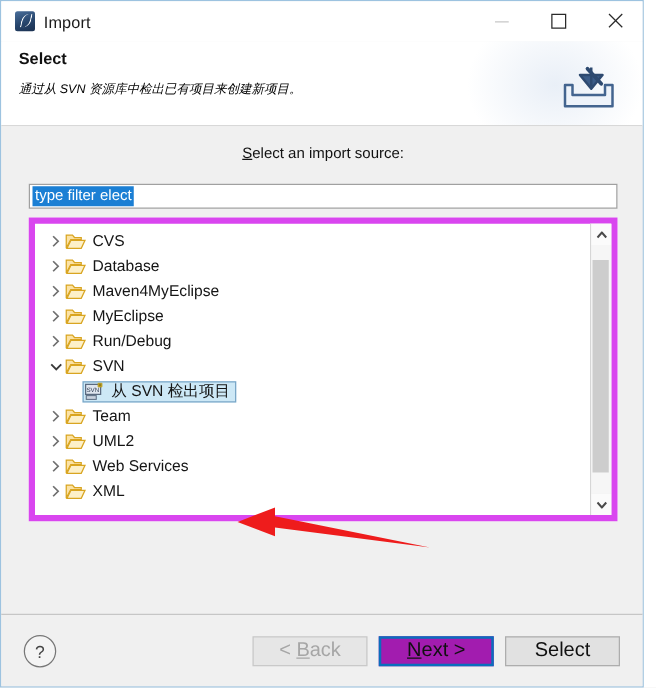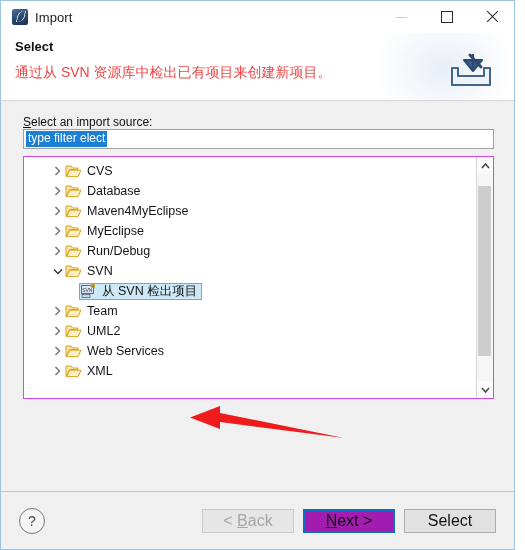--- a/index.html
+++ b/index.html
@@ -117,42 +117,44 @@
     background: radial-gradient(closest-side, #e9eff7 0%, rgba(255,255,255,0) 78%);
     pointer-events: none;
   }
   .header-title {
     font-size: 13px;
     font-weight: bold;
     color: #111111;
     margin: 0 0 10px 0;
   }
   .header-desc {
-    font-size: 14px;
-    color: #ef4444;
+    font-size: 10px;
+    color: #000000;
     margin: 0;
+    font-style: italic;
   }
   .header-icon {
     position: absolute;
     right: 20px; top: 18px;
     width: 46px; height: 40px;
   }
 
   
   .body {
     flex: 1 1 auto;
     background: #f0f0f0;
     padding: 14px 20px 0 22px;
     box-sizing: border-box;
     position: relative;
   }
   .field-label {
     font-size: 12px;
     color: #111;
-    margin-bottom: 0;
+    margin-bottom: 18px;
+    text-align: center;
   }
   .field-label u { text-decoration: underline; }
 
   .filter-input {
     height: 20px;
     background: #ffffff;
     border: 1px solid #a0a0a0;
     box-sizing: border-box;
     display: flex;
     align-items: center;
@@ -162,26 +164,25 @@
     background: #1b7fd4;
     color: #ffffff;
     font-size: 12px;
     padding: 1px 2px 2px 2px;
     line-height: 13px;
   }
 
   .tree-wrap {
     margin-top: 7px;
     height: 243px;
-    border: 1px solid #d946ef;
+    border: 5px solid #d946ef;
     background: #ffffff;
     box-sizing: border-box;
     display: flex;
     position: relative;
-    padding-left: 17px;
   }
   .tree {
     flex: 1 1 auto;
     padding: 4px 0 0 0;
     overflow: hidden;
   }
   .tree-row {
     height: 20px;
     display: flex;
     align-items: center;

